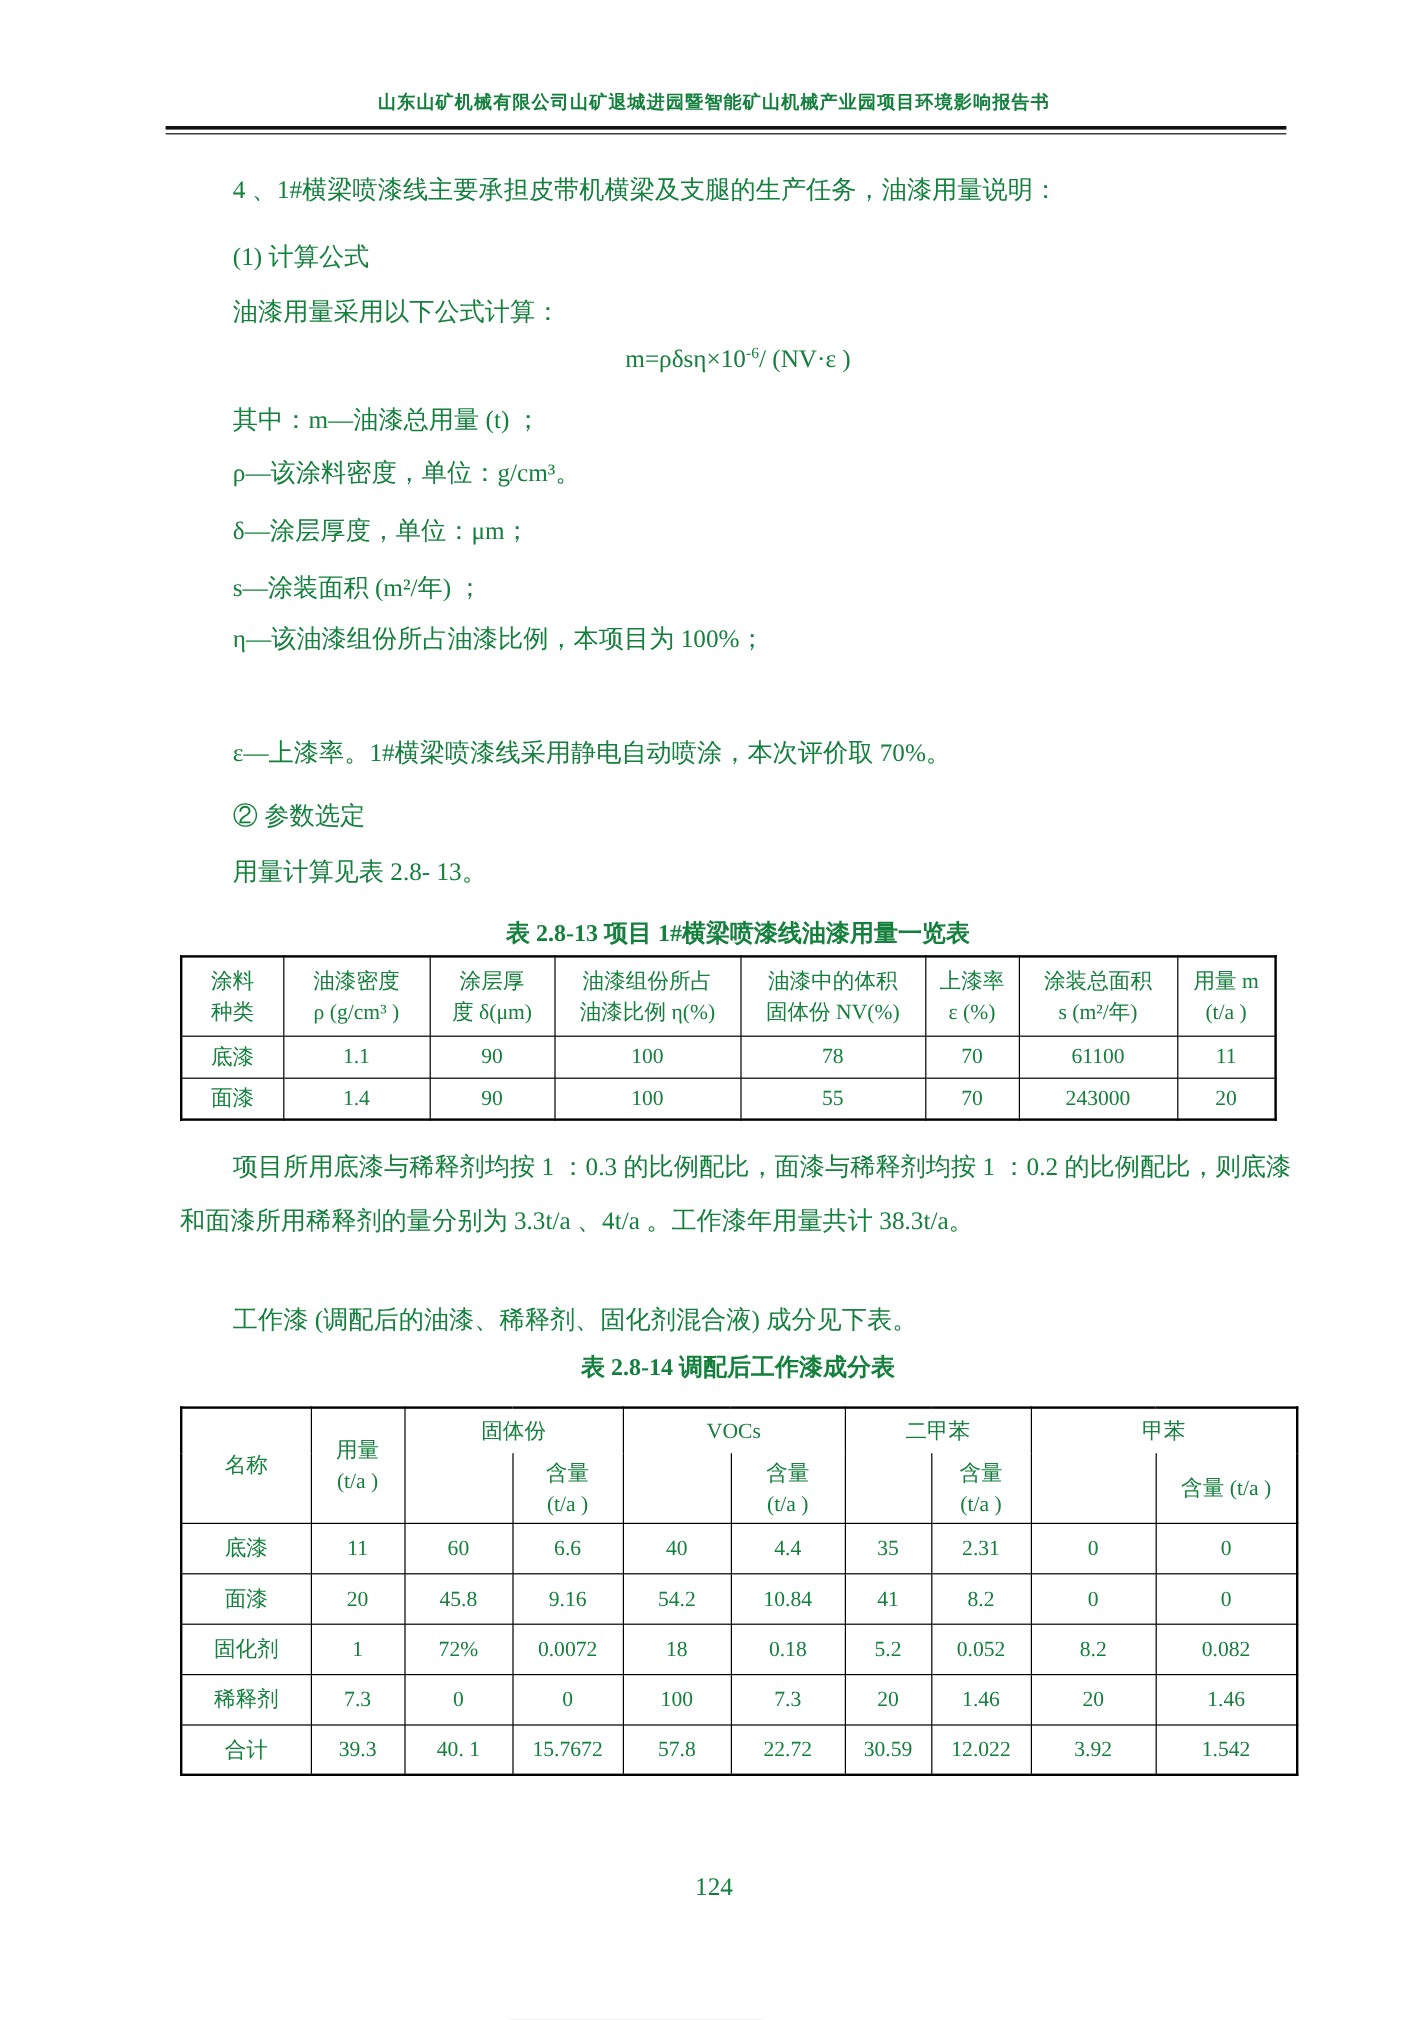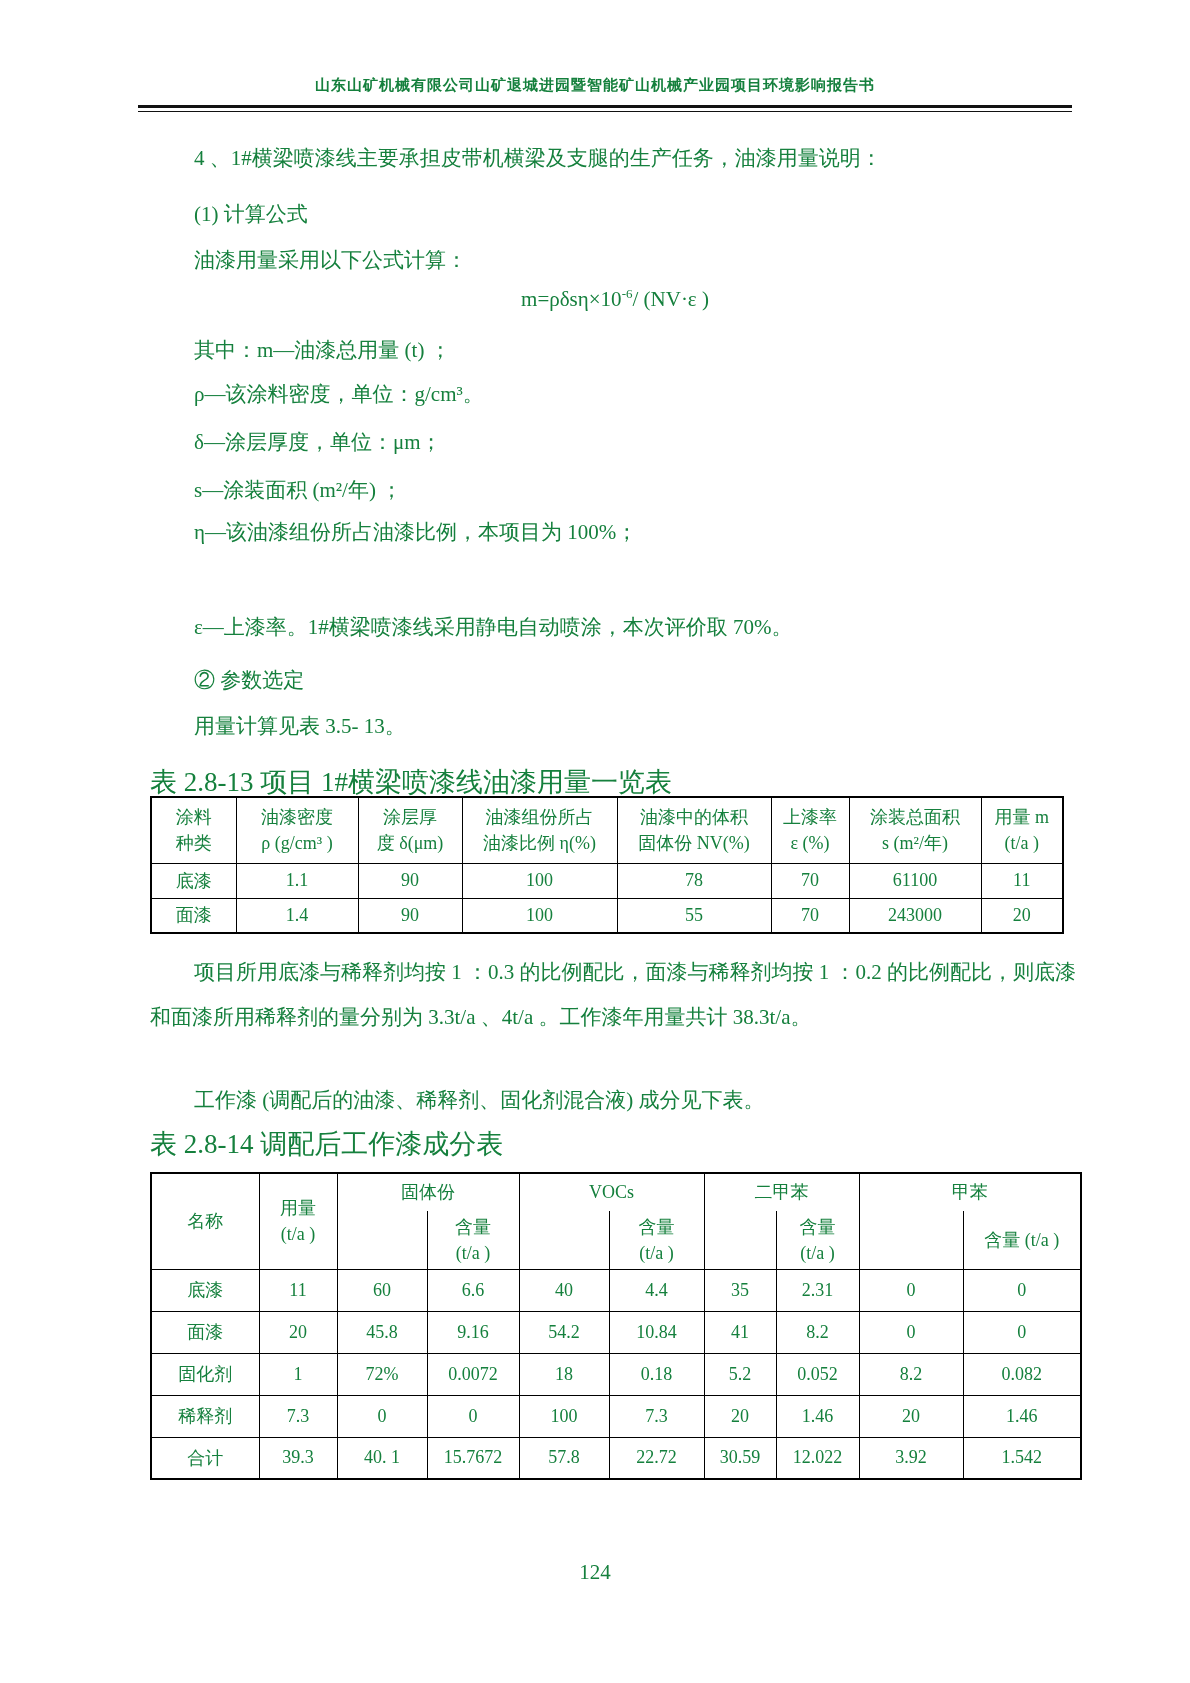--- a/index.html
+++ b/index.html
@@ -25,21 +25,21 @@
   }
   .ind{text-indent:44px;}
   .p13{line-height:45px;}
   .formula{
     position:absolute;left:150px;width:930px;
     text-align:center;font-size:21px;
   }
   .formula sup{font-size:13px;}
   .tbl-title{
     position:absolute;left:150px;width:930px;
-    text-align:left;font-size:27px;font-weight:normal;
+    text-align:center;font-size:20px;font-weight:bold;
   }
   table{
     position:absolute;
     border-collapse:collapse;table-layout:fixed;
     background:#fff;
   }
   table.t1{top:796px;left:150px;width:912px;font-size:18px;}
   table.t2{top:1172px;left:150px;width:930px;font-size:18px;}
   th,td{
     border:1px solid #000;
@@ -76,21 +76,21 @@
 
   <div class="formula" style="top:286px"><span>m=ρδsη×10</span><sup>-6</sup><span>/ (NV·ε )</span></div>
 
   <div class="para ind" style="top:336px">其中：m—油漆总用量 (t) ；</div>
   <div class="para ind" style="top:380px">ρ—该涂料密度，单位：g/cm³。</div>
   <div class="para ind" style="top:428px">δ—涂层厚度，单位：μm；</div>
   <div class="para ind" style="top:476px">s—涂装面积 (m²/年) ；</div>
   <div class="para ind" style="top:518px">η—该油漆组份所占油漆比例，本项目为 100%；</div>
   <div class="para ind" style="top:613px">ε—上漆率。1#横梁喷漆线采用静电自动喷涂，本次评价取 70%。</div>
   <div class="para ind" style="top:666px">② 参数选定</div>
-  <div class="para ind" style="top:712px">用量计算见表 3.5- 13。</div>
+  <div class="para ind" style="top:712px">用量计算见表 2.8- 13。</div>
 
   <div class="tbl-title" style="top:764px">表 2.8-13 项目 1#横梁喷漆线油漆用量一览表</div>
 
   <table class="t1">
     <colgroup>
       <col style="width:85px">
         <col style="width:122px">
         <col style="width:104px">
         <col style="width:155px">
       <col style="width:154px">

